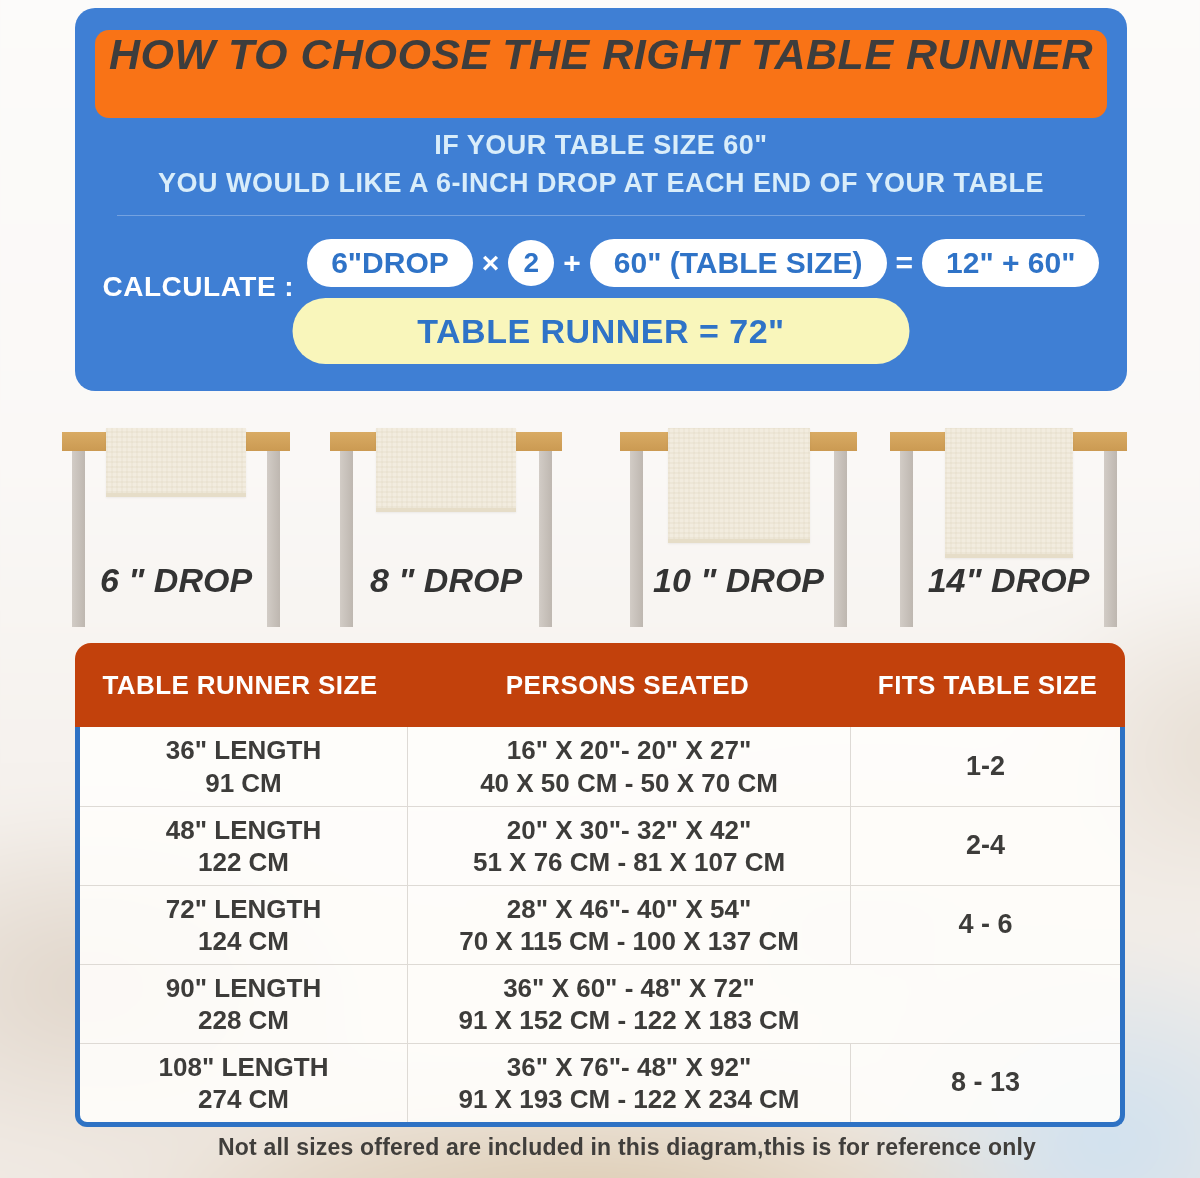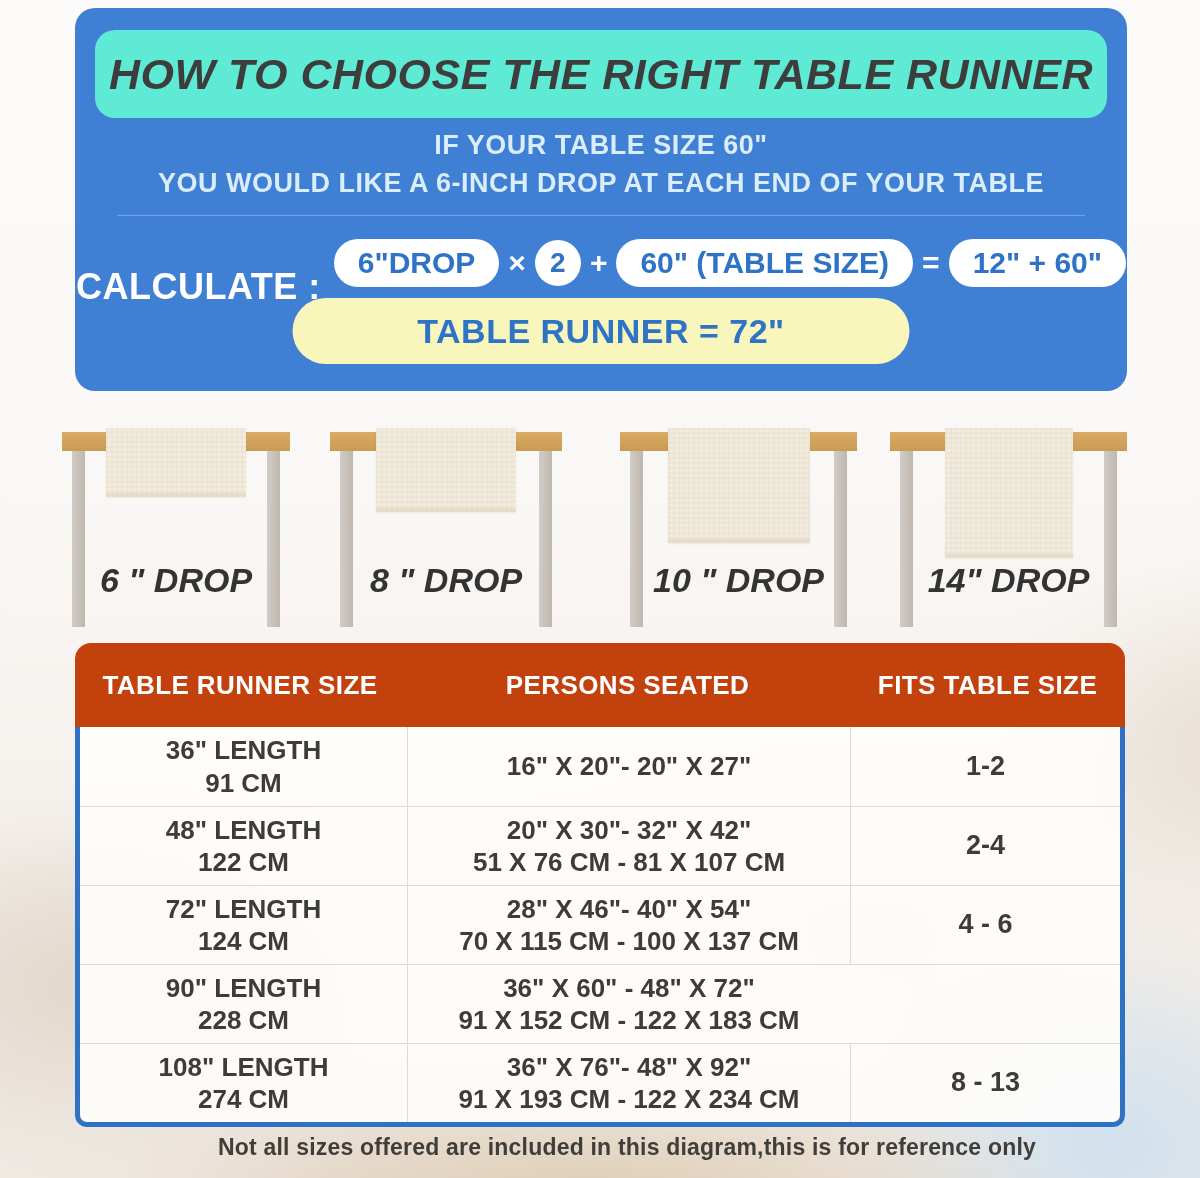--- a/index.html
+++ b/index.html
@@ -20,33 +20,33 @@
       radial-gradient(420px 240px at 30% 97%, rgba(233,224,214,.9), rgba(233,224,214,0) 70%),
       radial-gradient(500px 300px at 70% 75%, rgba(238,230,222,.7), rgba(238,230,222,0) 70%),
       linear-gradient(180deg,#fcfbfa 0%, #faf8f6 40%, #f3eee9 75%, #efe8e1 100%);
     filter:blur(26px);
   }
 
   
   .top-panel { position:absolute; left:75px; top:8px; width:1052px; height:383px;
     background:#3f7fd4; border-radius:20px; }
   .title-banner { position:absolute; left:20px; top:22px; width:1012px; height:88px;
-    background:#5eead4; border-radius:20px; display:flex; align-items:center; justify-content:center; }
+    background:#f97316; border-radius:14px; display:flex; justify-content:center; }
   .title-banner h1 { font-size:43px; font-weight:900; font-style:italic; color:#3d3d3d;
     letter-spacing:.5px; white-space:nowrap; }
   .sub { position:absolute; width:100%; text-align:center; color:#d9edfa; font-weight:600;
     font-size:27px; letter-spacing:.5px; white-space:nowrap; }
   .sub.l1 { top:122px; }
   .sub.l2 { top:160px; }
   .panel-divider { position:absolute; left:4%; top:207px; width:92%; height:1px;
     background:rgba(255,255,255,.28); }
 
   .calc-row { position:absolute; left:0; top:226px; width:100%; height:58px;
     display:flex; align-items:center; justify-content:center; gap:9px; }
-  .calc-label { color:#ffffff; font-size:36px; font-weight:800; letter-spacing:.5px; margin-right:4px;margin-top:48px; }
+  .calc-label { color:#ffffff; font-size:28px; font-weight:800; letter-spacing:.5px; margin-right:4px;margin-top:48px; }
   .pill { background:#ffffff; color:#2f73c7; border-radius:29px; padding:7px 24px;
     font-size:30px; font-weight:800; white-space:nowrap; }
   .op { color:#ffffff; font-size:30px; font-weight:800; }
   .circle { background:#ffffff; color:#2f73c7; width:46px; height:46px; border-radius:50%;
     display:flex; align-items:center; justify-content:center; font-size:28px; font-weight:800; }
 
   .result-pill { position:absolute; left:50%; transform:translateX(-50%); top:290px;
     width:617px; height:66px; background:#f9f6bb; border-radius:33px;
     display:flex; align-items:center; justify-content:center;
     color:#2f73c7; font-size:34px; font-weight:800; letter-spacing:.5px; }
@@ -155,20 +155,21 @@
         <div class="hcell">FITS TABLE SIZE</div>
       </div>
     <div class="tbody" id="tbody">
         <div class="trow">
           <div class="tcell c1">
             <span>36" LENGTH</span>
             <span>91 CM</span>
           </div>
           <div class="tcell c2">
             <span>16" X 20"- 20" X 27"</span>
+            <span>40 X 50 CM - 50 X 70 CM</span>
           </div>
           <div class="tcell c3">
             <span>1-2</span>
           </div>
         </div>
         <div class="trow">
           <div class="tcell c1">
             <span>48" LENGTH</span>
             <span>122 CM</span>
           </div>

